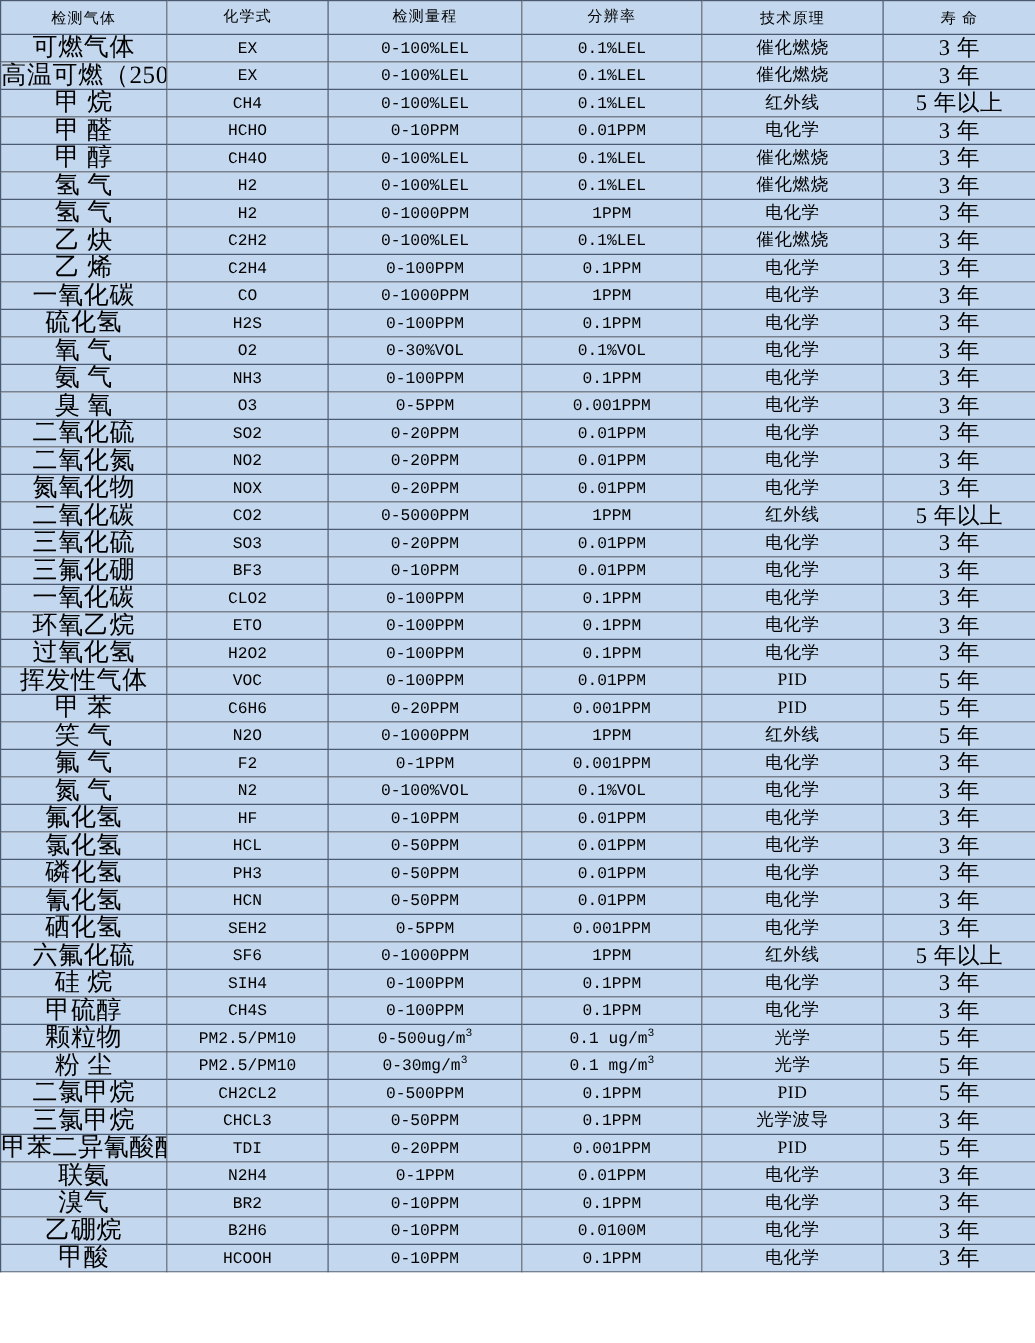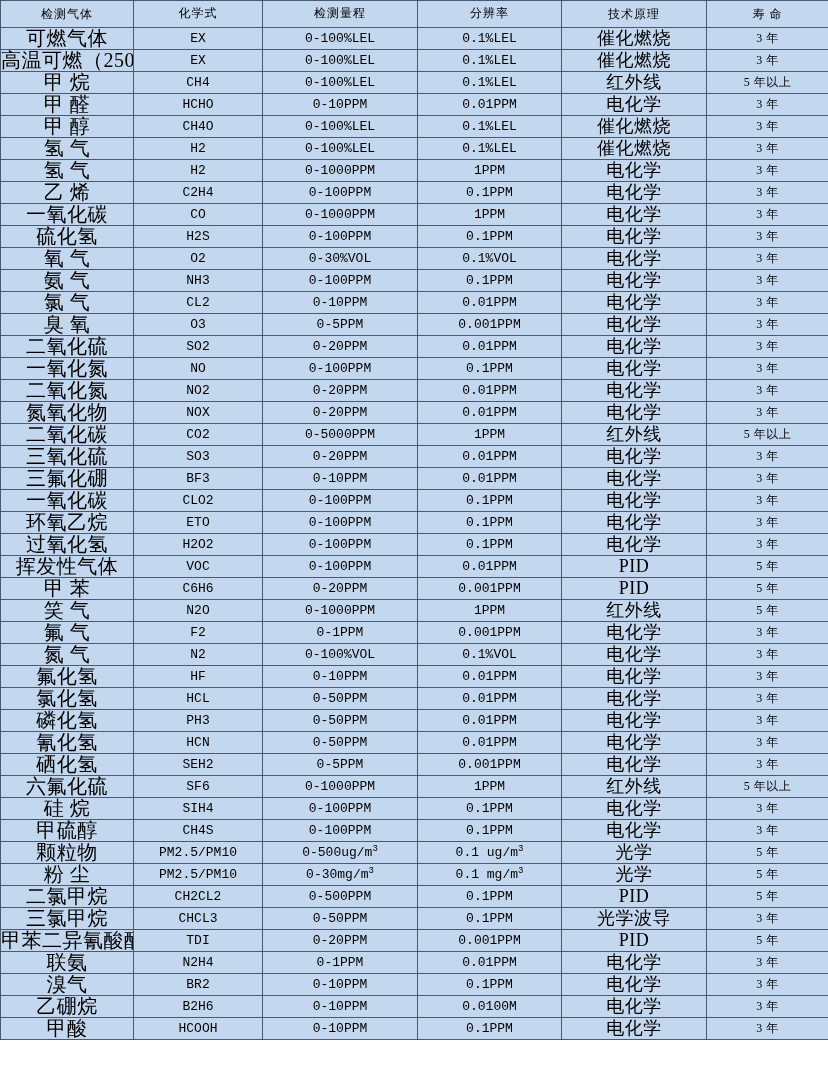--- a/index.html
+++ b/index.html
@@ -33,22 +33,22 @@
     height: 26px;
     line-height: 24px;
     font-size: 12px;
     font-weight: normal;
     letter-spacing: 1px;
   }
   .col-gas   { width: 132px; font-size: 20px; letter-spacing: 0.5px; }
   .col-form  { width: 128px; font-size: 13px; font-family: "Liberation Mono", "DejaVu Sans Mono", monospace; }
   .col-range { width: 154px; font-size: 13px; font-family: "Liberation Mono", "DejaVu Sans Mono", monospace; margin-left: 36px; }
   .col-res   { width: 143px; font-size: 13px; font-family: "Liberation Mono", "DejaVu Sans Mono", monospace; }
-  .col-tech  { width: 144px; font-size: 18px; letter-spacing: 0.5px; }
-  .col-life  { width: 121px; font-size: 12px; letter-spacing: 0.5px; }
+  .col-tech  { width: 144px; font-size: 14px; letter-spacing: 0.5px; }
+  .col-life  { width: 121px; font-size: 18px; letter-spacing: 0.5px; }
   sup {
     font-size: 9px;
     vertical-align: super;
     line-height: 0;
   }
 </style>
 </head>
 <body>
 
 <table id="gas-table">
@@ -113,20 +113,28 @@
       </tr>
       <tr>
         <td class="col-gas">氢 气</td>
         <td class="col-form">H2</td>
         <td class="col-range">0-1000PPM</td>
         <td class="col-res">1PPM</td>
         <td class="col-tech">电化学</td>
         <td class="col-life">3 年</td>
       </tr>
       <tr>
+        <td class="col-gas">乙 炔</td>
+        <td class="col-form">C2H2</td>
+        <td class="col-range">0-100%LEL</td>
+        <td class="col-res">0.1%LEL</td>
+        <td class="col-tech">催化燃烧</td>
+        <td class="col-life">3 年</td>
+      </tr>
+      <tr>
         <td class="col-gas">乙 烯</td>
         <td class="col-form">C2H4</td>
         <td class="col-range">0-100PPM</td>
         <td class="col-res">0.1PPM</td>
         <td class="col-tech">电化学</td>
         <td class="col-life">3 年</td>
       </tr>
       <tr>
         <td class="col-gas">一氧化碳</td>
         <td class="col-form">CO</td>
@@ -153,48 +161,32 @@
       </tr>
       <tr>
         <td class="col-gas">氨 气</td>
         <td class="col-form">NH3</td>
         <td class="col-range">0-100PPM</td>
         <td class="col-res">0.1PPM</td>
         <td class="col-tech">电化学</td>
         <td class="col-life">3 年</td>
       </tr>
       <tr>
-        <td class="col-gas">氯 气</td>
-        <td class="col-form">CL2</td>
-        <td class="col-range">0-10PPM</td>
-        <td class="col-res">0.01PPM</td>
-        <td class="col-tech">电化学</td>
-        <td class="col-life">3 年</td>
-      </tr>
-      <tr>
         <td class="col-gas">臭 氧</td>
         <td class="col-form">O3</td>
         <td class="col-range">0-5PPM</td>
         <td class="col-res">0.001PPM</td>
         <td class="col-tech">电化学</td>
         <td class="col-life">3 年</td>
       </tr>
       <tr>
         <td class="col-gas">二氧化硫</td>
         <td class="col-form">SO2</td>
         <td class="col-range">0-20PPM</td>
         <td class="col-res">0.01PPM</td>
-        <td class="col-tech">电化学</td>
-        <td class="col-life">3 年</td>
-      </tr>
-      <tr>
-        <td class="col-gas">一氧化氮</td>
-        <td class="col-form">NO</td>
-        <td class="col-range">0-100PPM</td>
-        <td class="col-res">0.1PPM</td>
         <td class="col-tech">电化学</td>
         <td class="col-life">3 年</td>
       </tr>
       <tr>
         <td class="col-gas">二氧化氮</td>
         <td class="col-form">NO2</td>
         <td class="col-range">0-20PPM</td>
         <td class="col-res">0.01PPM</td>
         <td class="col-tech">电化学</td>
         <td class="col-life">3 年</td>

